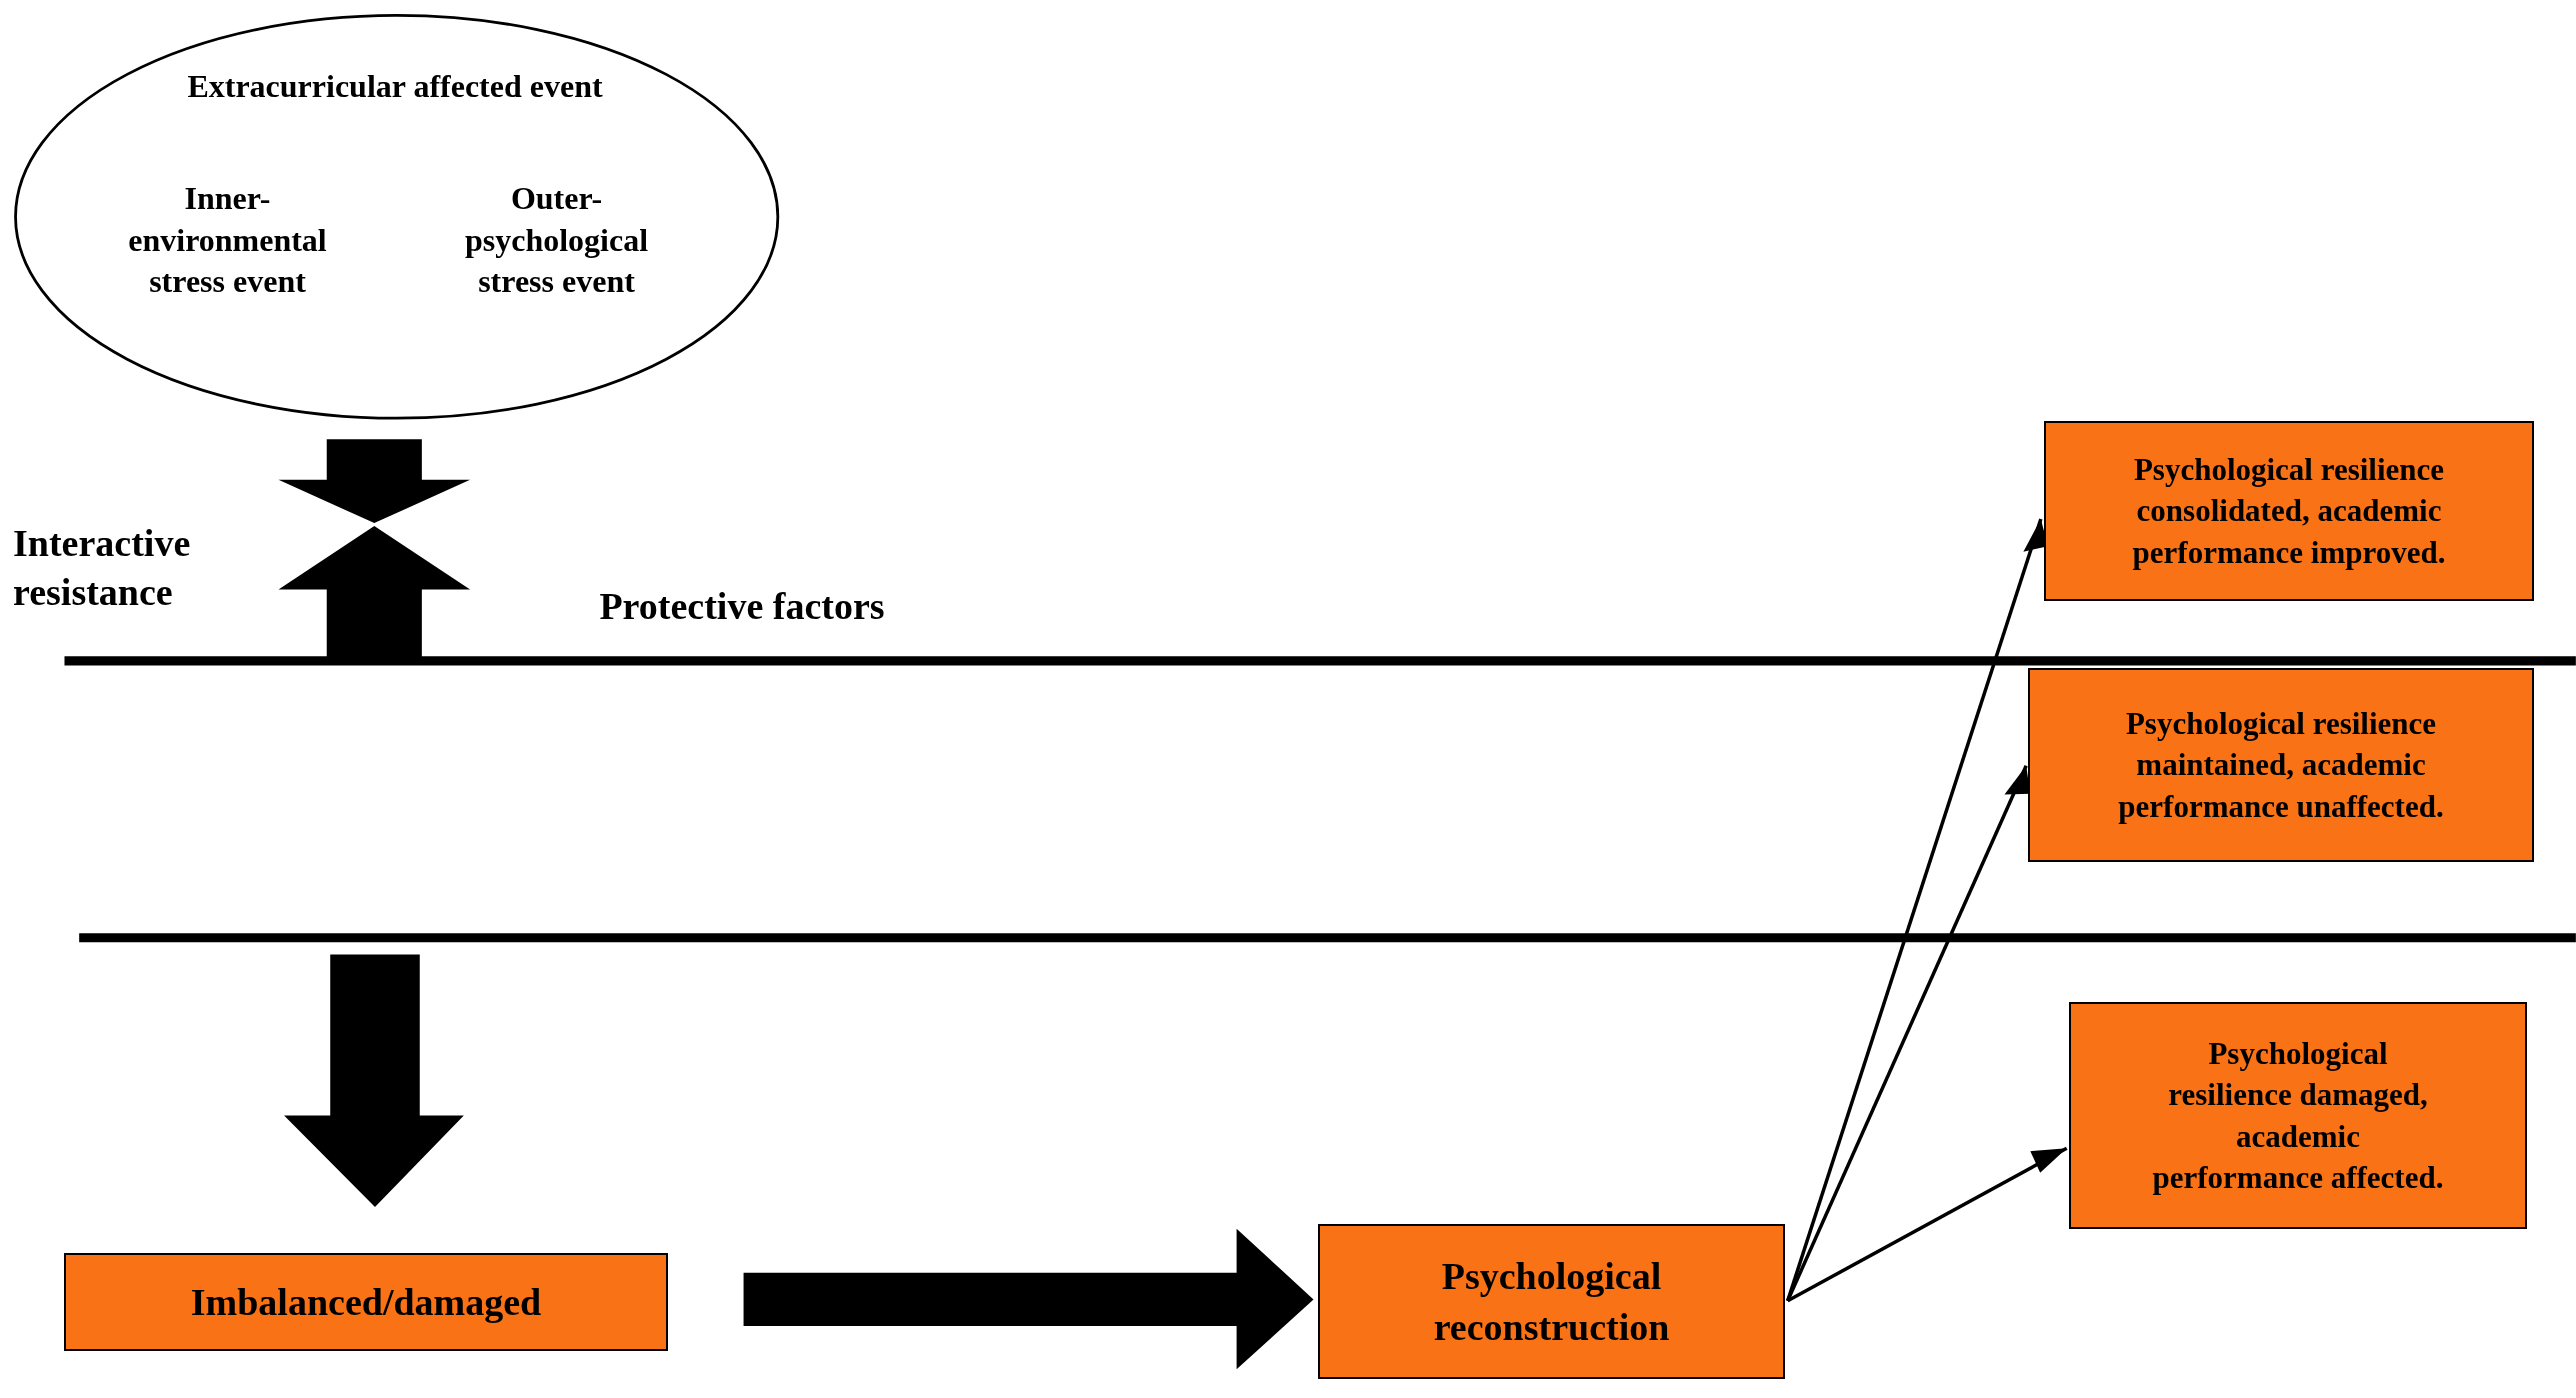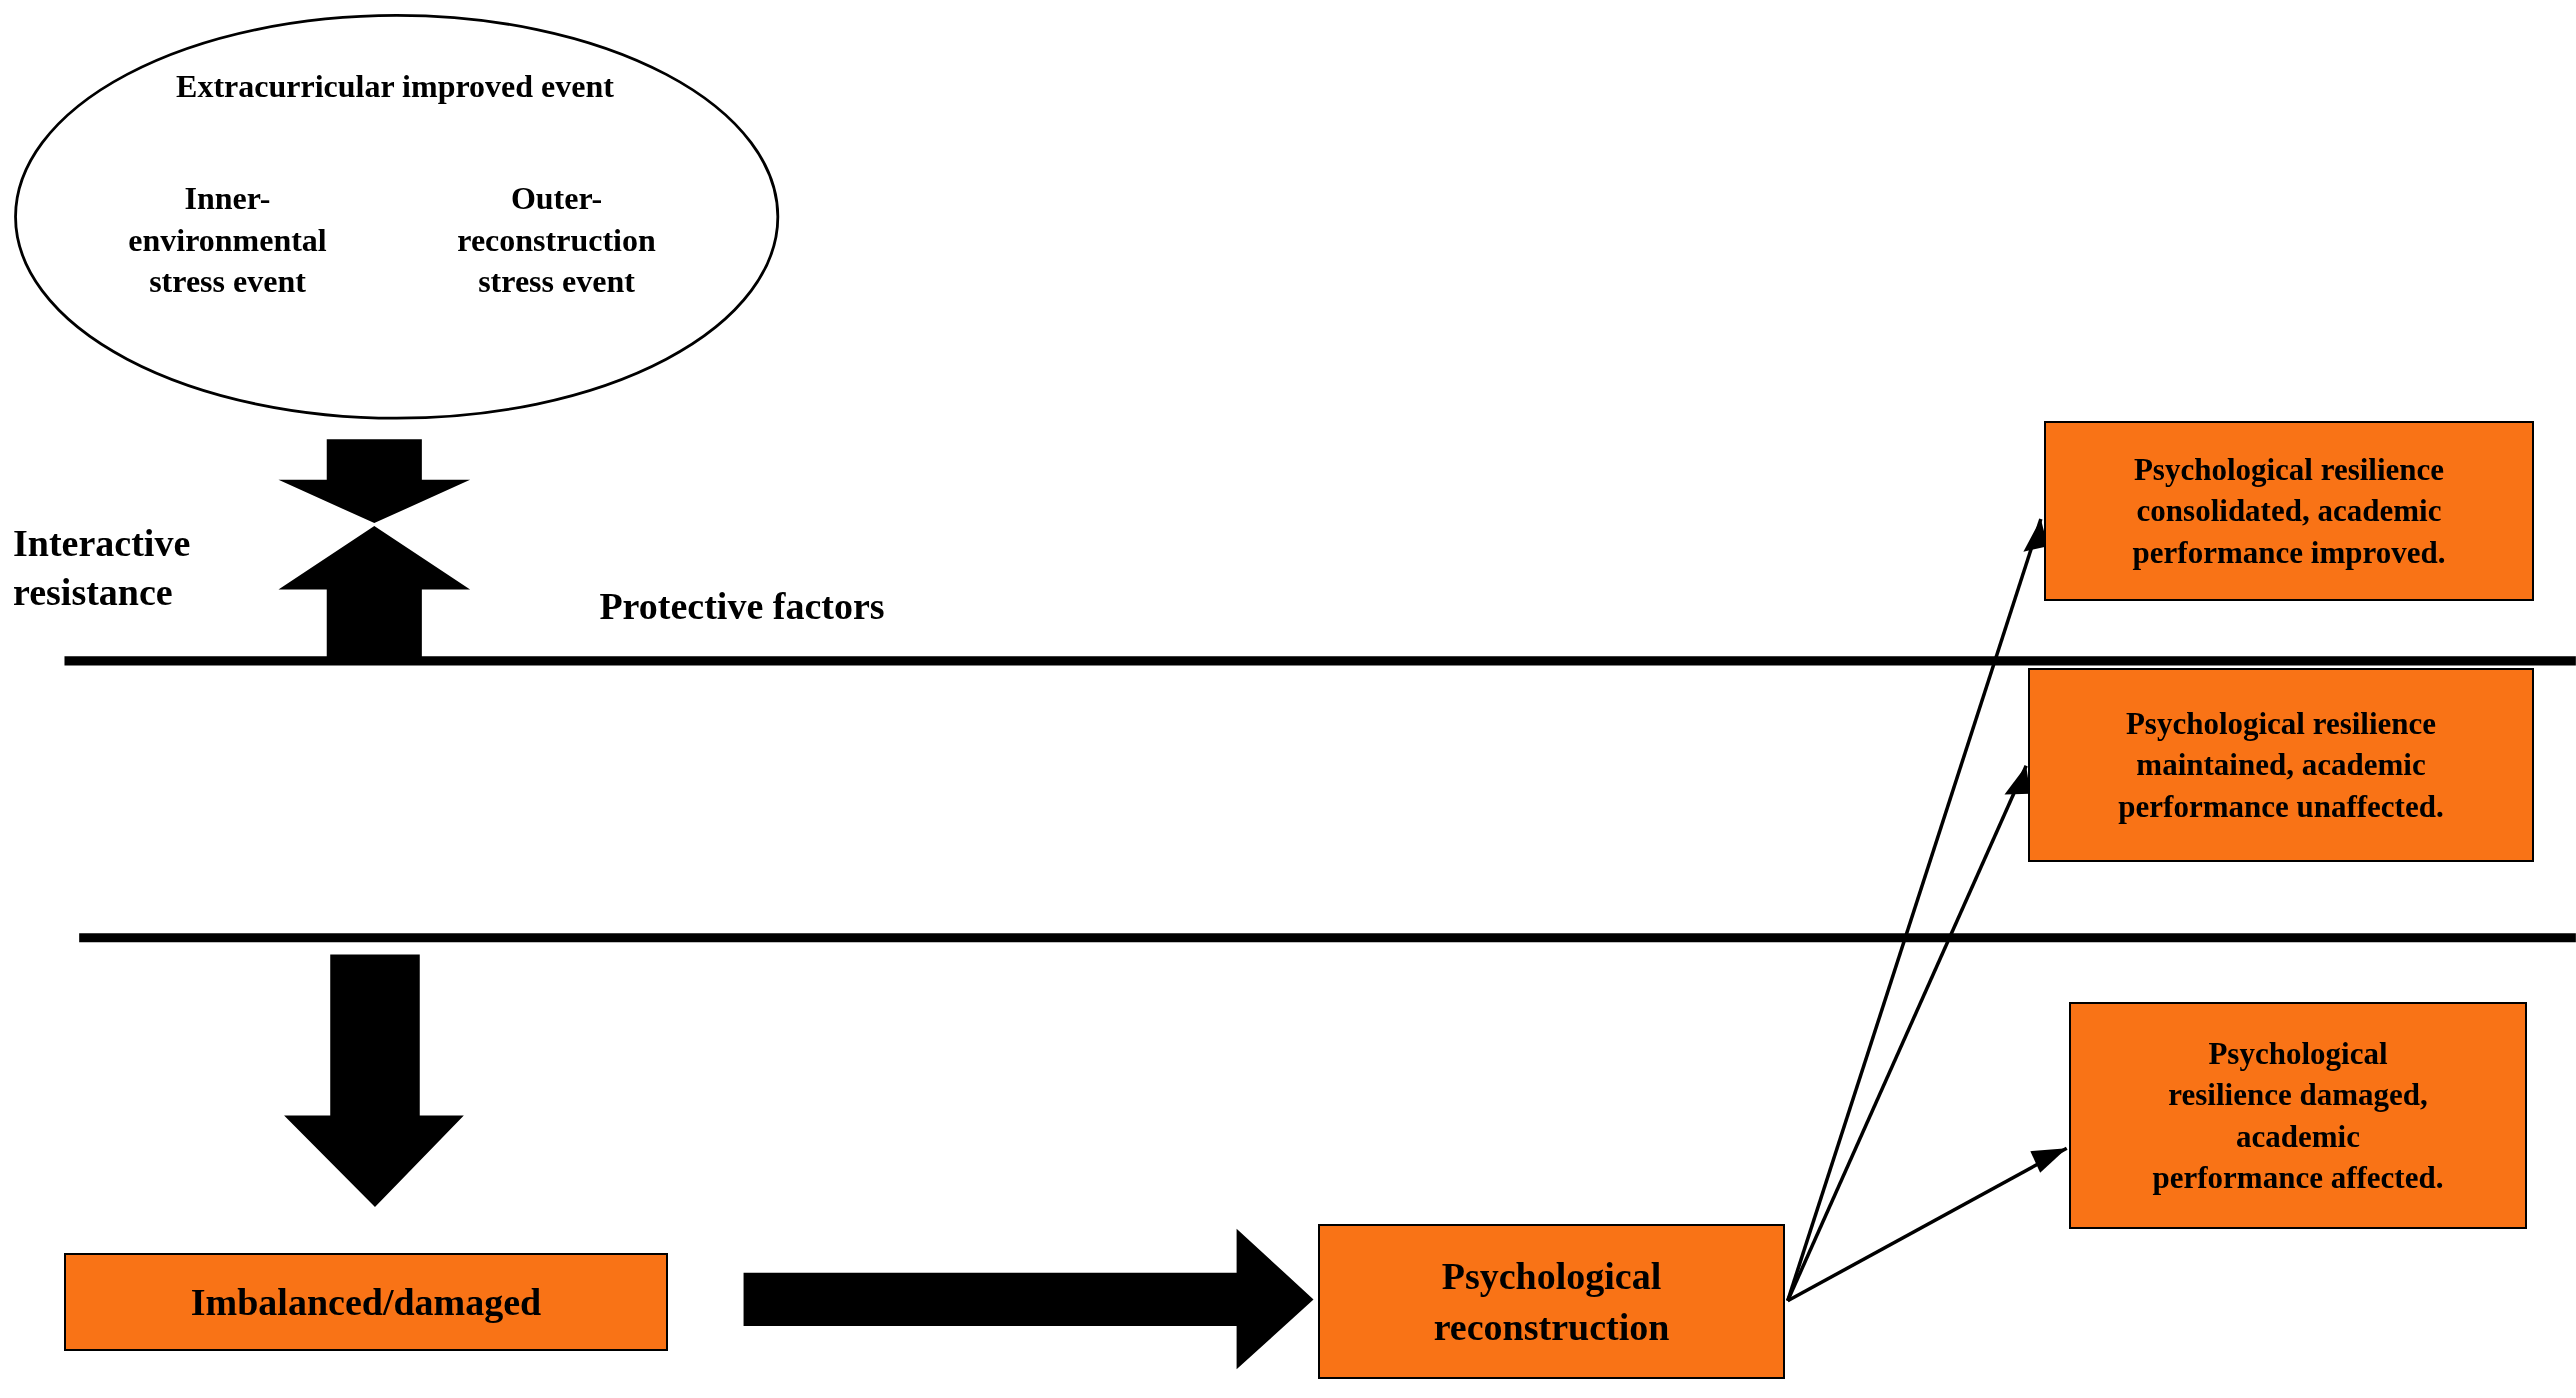--- a/index.html
+++ b/index.html
@@ -167,28 +167,28 @@
       <polygon points="2897,1095 2866,1136 2903,1135" fill="#000000"></polygon>
     </g>
 
     <g>
       <line x1="2556" y1="1860" x2="2955" y2="1642" stroke="#000000" stroke-width="5"></line>
       <polygon points="2955,1642 2903,1646 2917,1677" fill="#000000"></polygon>
     </g>
 
   </svg>
 
-  <div class="txt" id="ellipse-title">Extracurricular improved event</div>
+  <div class="txt" id="ellipse-title">Extracurricular affected event</div>
 
   <div class="txt" id="inner-stress-label">Inner-
 environmental
 stress event</div>
 
   <div class="txt" id="outer-stress-label">Outer-
-reconstruction
+psychological
 stress event</div>
 
   <div class="txt" id="interactive-resistance-label">Interactive
 resistance</div>
 
   <div class="txt" id="protective-factors-label">Protective factors</div>
 
 
   <div class="box" id="box-imbalanced">
     <span class="box-label">Imbalanced/damaged</span>

